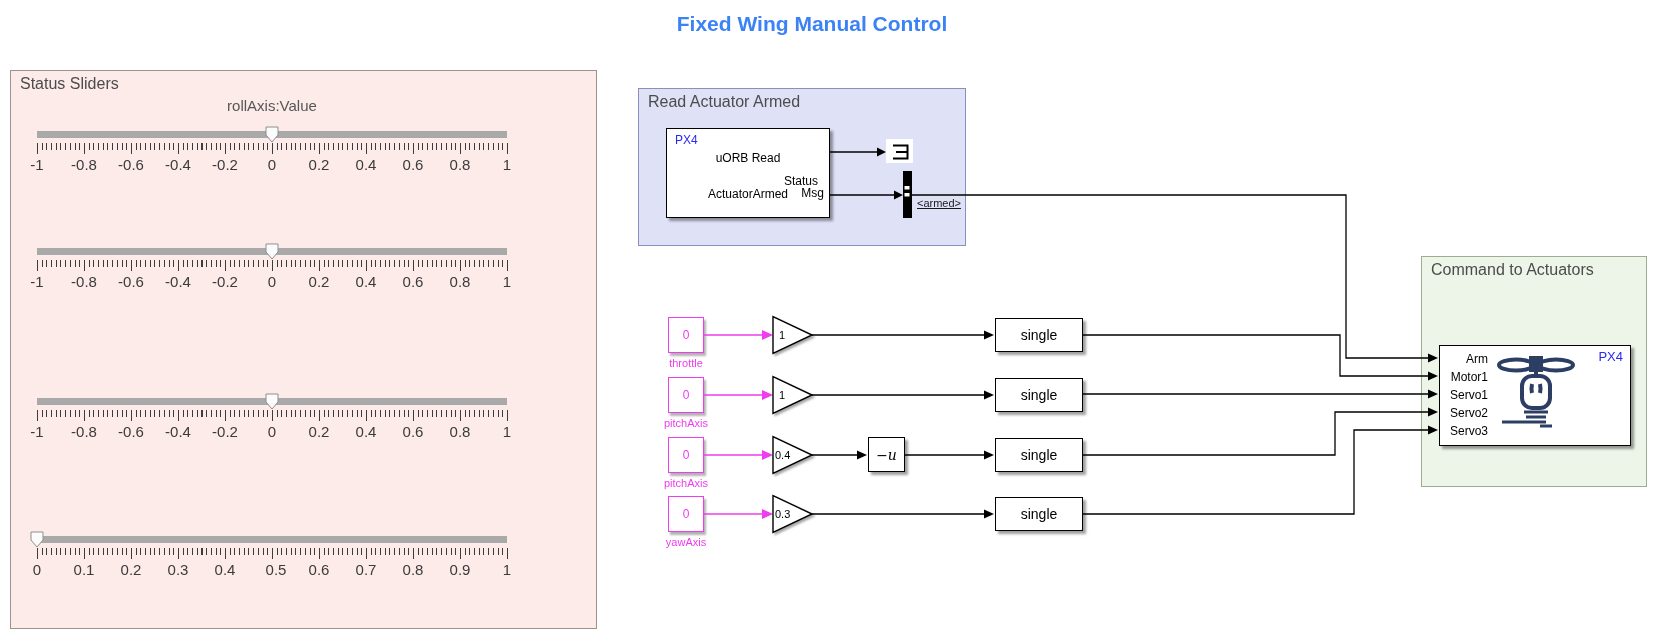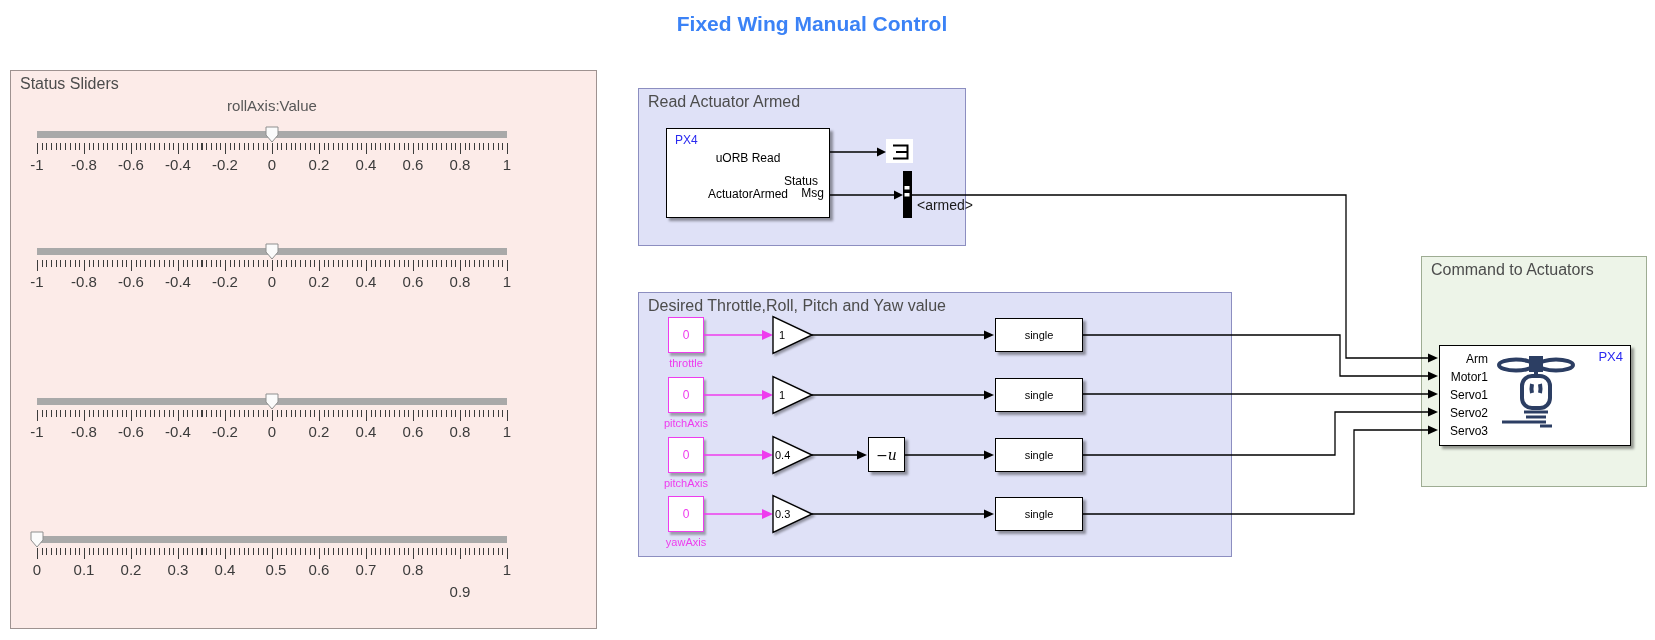--- a/index.html
+++ b/index.html
@@ -34,27 +34,27 @@
   .uorb-type{position:absolute;left:0;right:0;top:22px;text-align:center;}
   .uorb-topic{position:absolute;left:0;right:0;top:58px;text-align:center;}
   .uorb-port-status{position:absolute;right:11px;top:15px;margin-top:30px;}
   .uorb-port-msg{position:absolute;right:5px;top:57px;}
   .const{width:36px;height:36px;left:668px;border:1.8px solid #ee3cee;
          box-shadow:2px 2.5px 2px rgba(0,0,0,.3);display:flex;align-items:center;justify-content:center;
          font-size:12px;color:#ee3cee;}
   .const-label{position:absolute;left:686px;transform:translateX(-50%);font-size:11px;color:#ee3cee;white-space:nowrap;}
   .negate{left:868px;top:437px;width:37px;height:35px;display:flex;align-items:center;justify-content:center;
           font-family:"DejaVu Serif",serif;font-style:italic;font-size:14px;}
-  .single{left:995px;width:88px;height:34px;display:flex;align-items:center;justify-content:center;font-size:11px;}
+  .single{left:995px;width:88px;height:34px;display:flex;align-items:center;justify-content:center;font-size:14px;}
   .actuator{left:1439px;top:345px;width:192px;height:101px;font-size:12px;}
   .act-ports{position:absolute;left:10px;top:4px;display:flex;flex-direction:column;align-items:flex-end;}
   .act-ports span{line-height:18px;font-size:12px;color:#000;}
   .act-px4{position:absolute;right:7px;top:3px;font-size:13px;color:#2a2af0;}
   .heli{position:absolute;left:56px;top:10px;}
-  .armed-label{position:absolute;left:917px;top:197px;font-size:14px;color:#1a1a1a;}
+  .armed-label{position:absolute;left:917px;top:197px;font-size:11px;color:#1a1a1a;text-decoration:underline;}
   .wires{position:absolute;left:0;top:0;pointer-events:none;}
   .gain-text{font-family:"Liberation Sans",sans-serif;font-size:11px;fill:#000;}
 </style>
 </head>
 <body>
 
 <div class="canvas">
 
   <div class="model-title">Fixed Wing Manual Control</div>
 
@@ -134,41 +134,38 @@
       <div class="s-ticks">
           <span style="left: 0%;">0</span>
           <span style="left: 10%;">0.1</span>
           <span style="left: 20%;">0.2</span>
           <span style="left: 30%;">0.3</span>
           <span style="left: 40%;">0.4</span>
           <span style="left: 50%; padding-left: 8px;">0.5</span>
           <span style="left: 60%;">0.6</span>
           <span style="left: 70%;">0.7</span>
           <span style="left: 80%;">0.8</span>
-          <span style="left: 90%; margin-top: 22px;">0.9</span>
+          <span style="left: 90%;">0.9</span>
           <span style="left: 100%;">1</span>
         </div>
     </div>
   </div>
 
   <div class="area area-read">
     <div class="area-title">Read Actuator Armed</div>
   </div>
   <div class="blk uorb">
     <span class="px4-tag">PX4</span>
     <span class="uorb-type">uORB Read</span>
     <span class="uorb-topic">ActuatorArmed</span>
     <span class="uorb-port-status">Status</span>
     <span class="uorb-port-msg">Msg</span>
   </div>
   <div class="armed-label">&lt;armed&gt;</div>
 
-  <div class="area area-desired">
-    <div class="area-title">Desired Throttle,Roll, Pitch and Yaw value</div>
-  </div>
 
   <div class="blk const" style="top:317px">
       <span>0</span>
     </div>
   <div class="const-label" style="top:357px">throttle</div>
   <div class="blk const" style="top:377px">
       <span>0</span>
     </div>
   <div class="const-label" style="top:417px">pitchAxis</div>
   <div class="blk const" style="top:437px">

